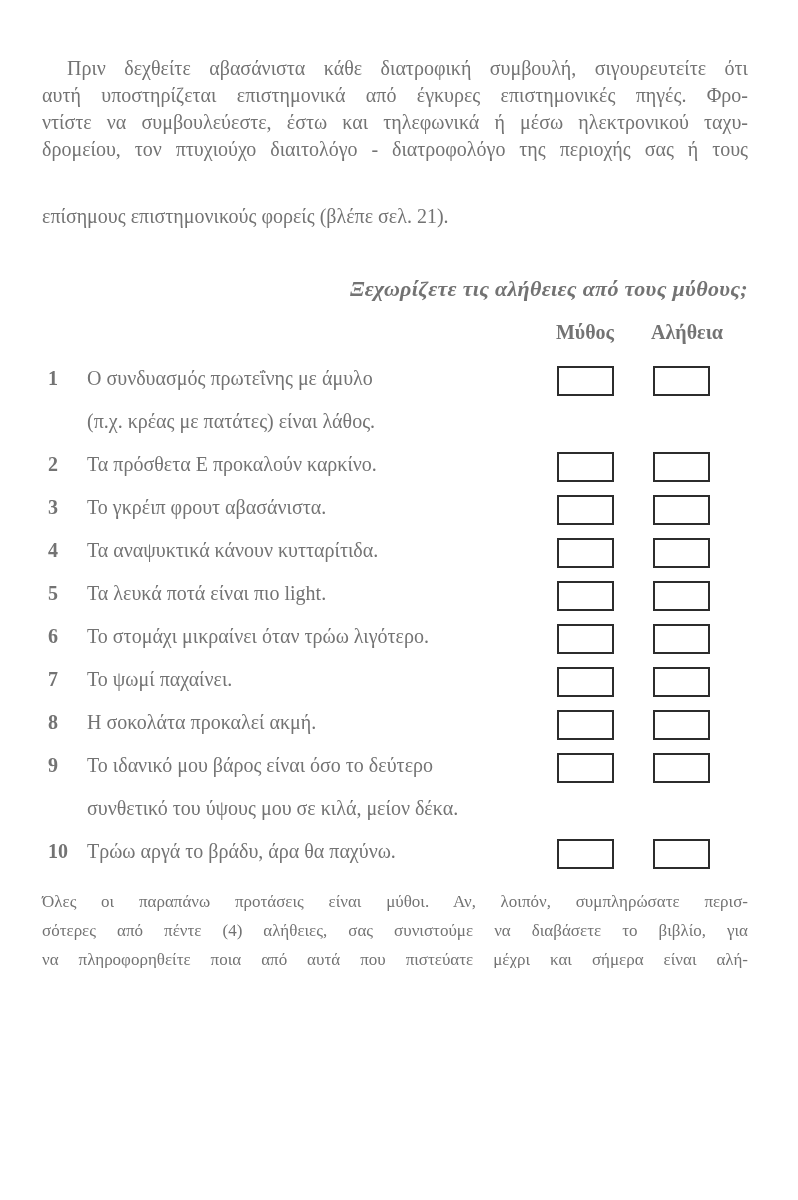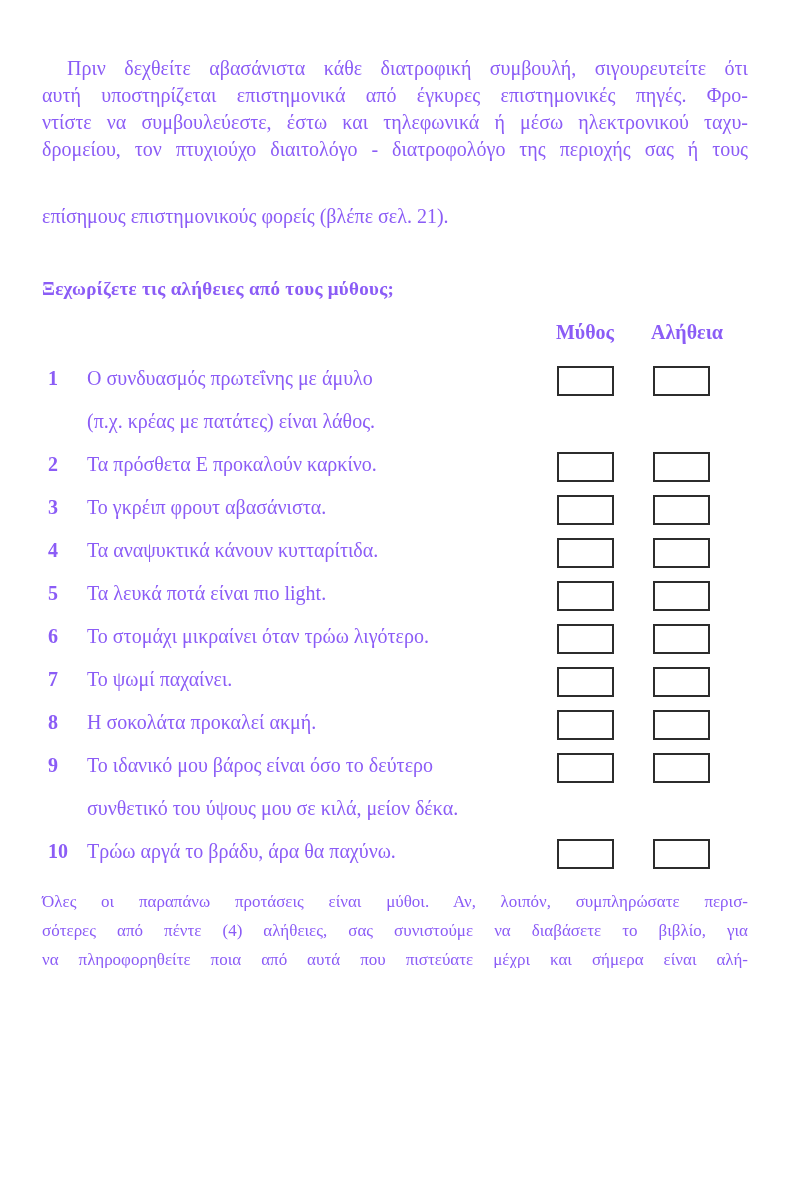--- a/index.html
+++ b/index.html
@@ -3,43 +3,45 @@
 <meta charset="utf-8">
 <style>
   html, body { margin: 0; padding: 0; }
   .page {
     position: relative;
     width: 798px;
     height: 968px;
     background: #ffffff;
     overflow: hidden;
     font-family: "Liberation Serif", "DejaVu Serif", serif;
-    color: #8b5cf6;
+    color: #737373;
   }
   .content {
     position: absolute;
     left: 42px;
     top: 0;
     width: 706px;
   }
 
   
   .intro { margin-top: 55px; font-size: 20px; line-height: 27px; }
   .closing { margin-top: 14px; font-size: 17px; line-height: 29px; }
   .jline { text-align: justify; text-align-last: justify; }
   .jline.last { text-align: justify; text-align-last: left; margin-top: 40px; }
   .jline.indent { text-indent: 25px; }
 
   
   .quiz-heading {
     margin-top: 44px;
-    font-size: 19px;
+    font-size: 22px;
     font-weight: bold;
+    font-style: italic;
     line-height: 30px;
     letter-spacing: 0.3px;
+    text-align: right;
   }
 
   
   .col-headers {
     position: relative;
     height: 26px;
     margin-top: 17px;
     font-size: 20px;
     font-weight: bold;
   }

